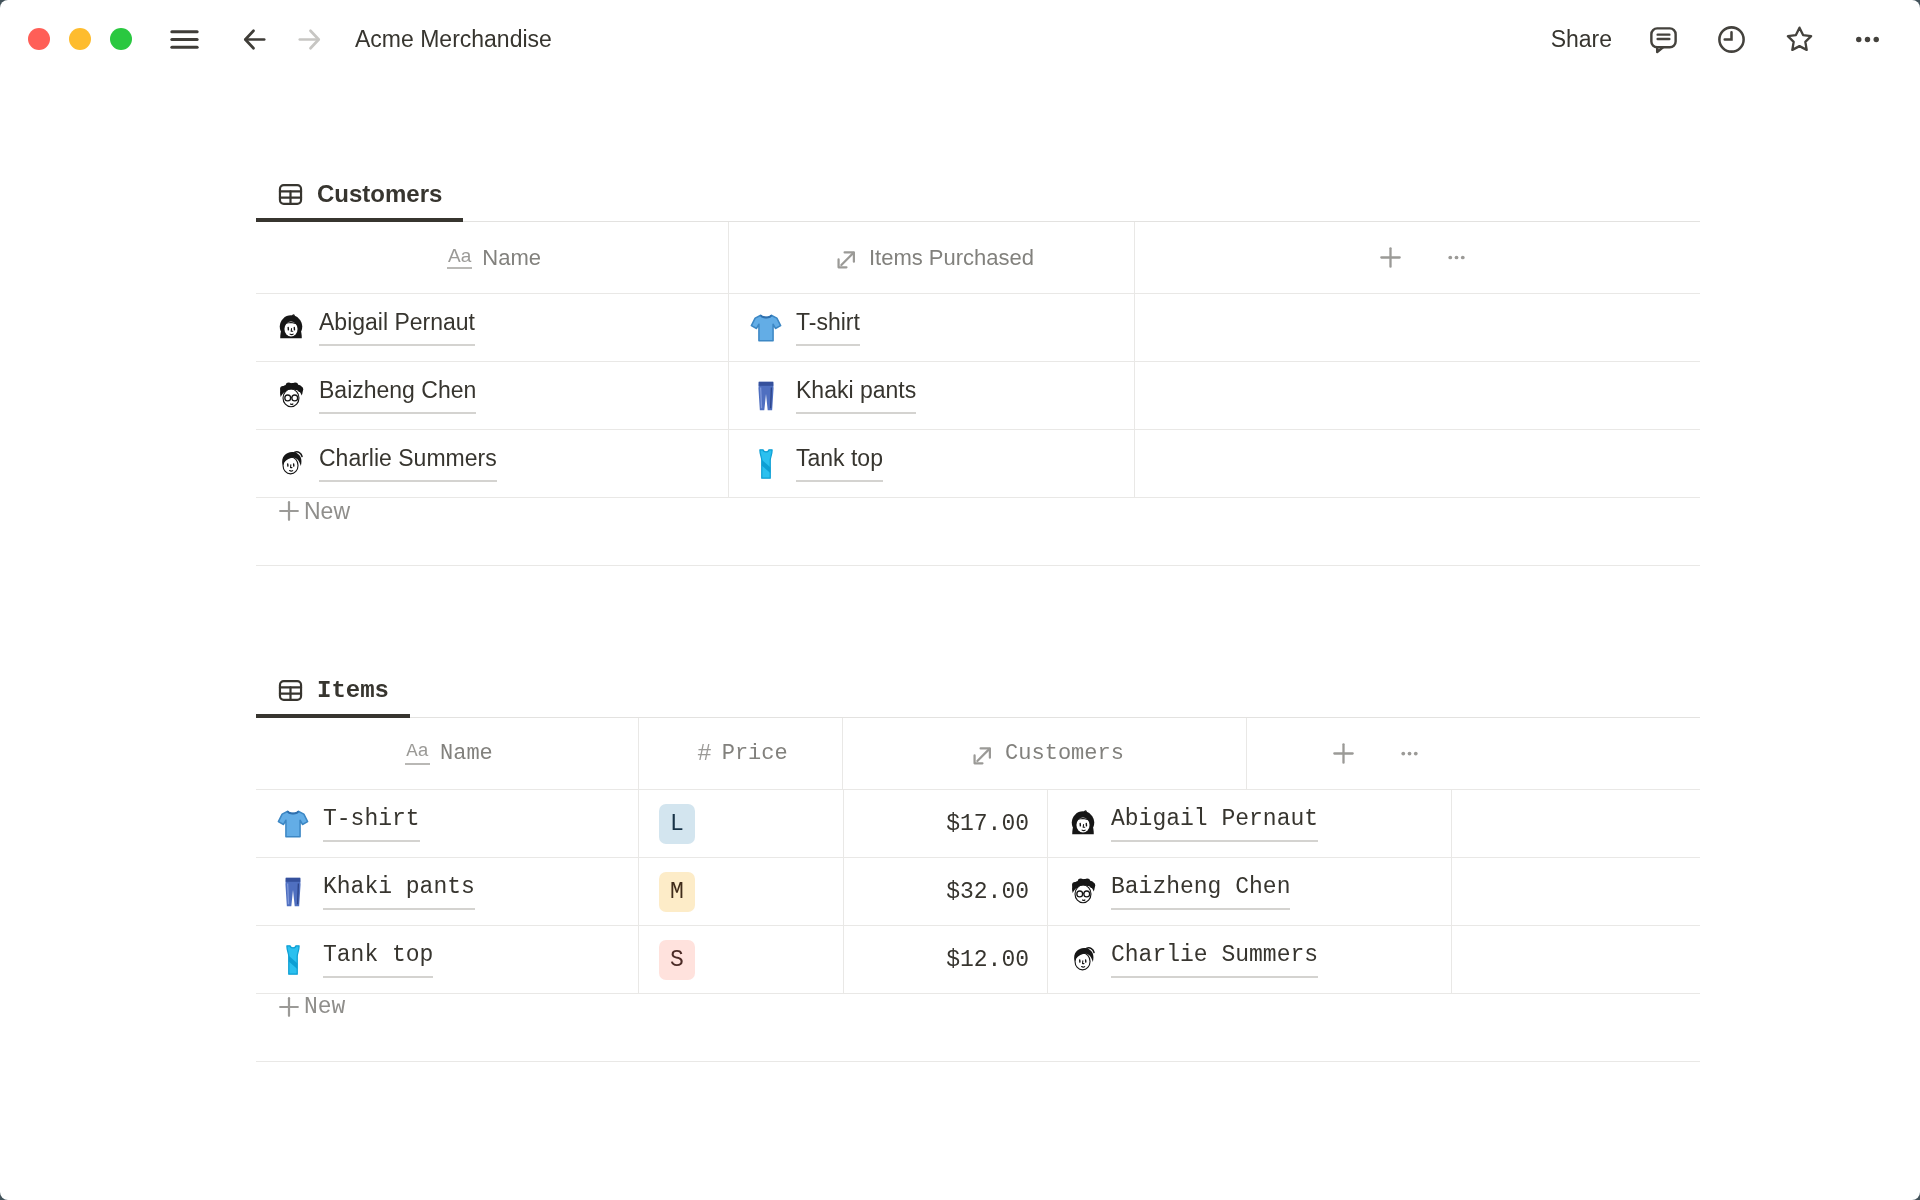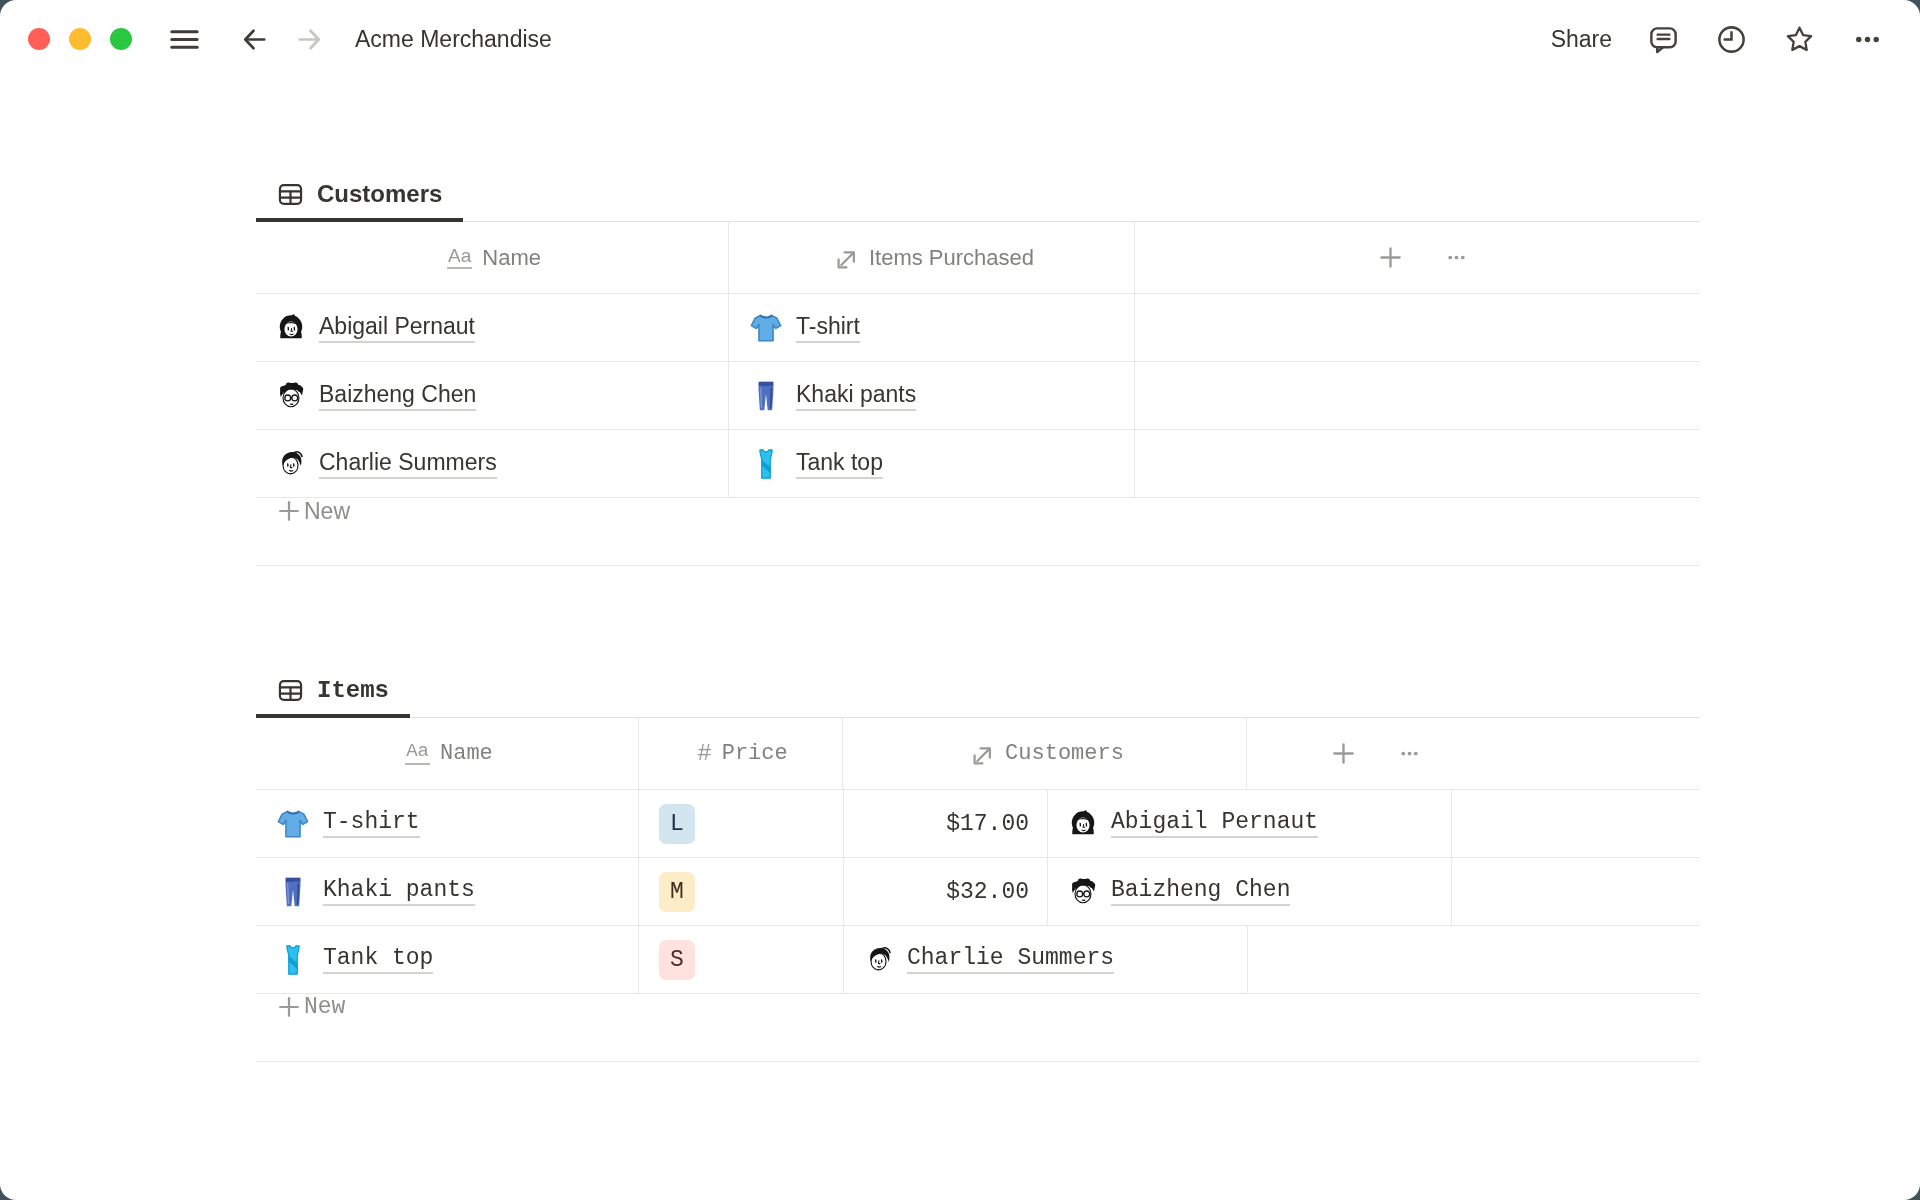--- a/index.html
+++ b/index.html
@@ -15,21 +15,21 @@
   html,body{width:1920px;height:1200px;}
   body{
     background:#42525a;
     font-family:"Liberation Sans","DejaVu Sans",sans-serif;
     color:var(--ink);
     overflow:hidden;
   }
   .window{
     position:absolute; inset:0;
     background:#ffffff;
-    border-radius:16px;
+    border-radius:8px;
     overflow:hidden;
   }
   
   .topbar{
     height:78px;
     display:flex;
     align-items:center;
     padding:0 36px 0 28px;
   }
   .traffic{display:flex; align-items:center; gap:19px;}
@@ -105,21 +105,21 @@
   .cw-i1{width:383px;}
   .cw-i2{width:205px;}
   .cw-i3{width:204px;}
   .cw-i4{width:404px;}
   .cw-i5{width:248px;}
 
   .actions-cell{gap:40px;padding-left:26px;cursor:default;}
   .plink{
     font-size:23px;font-weight:500;color:var(--ink);
     border-bottom:2px solid var(--link-underline);
-    padding-bottom:1px;
+    padding-bottom:8px;
     white-space:nowrap;
     cursor:pointer;
   }
   .price-cell{justify-content:flex-end;padding-right:18px;font-size:23px;color:var(--ink);cursor:text;text-align:right;}
   .pill{
     display:inline-block;
     height:40px;line-height:40px;
     padding:0 11px;
     border-radius:7px;
     font-size:23px;
@@ -500,20 +500,21 @@
       <div class="trow">
         <div class="cell cw-i1">
           <svg class="emoji" viewBox="0 0 36 36">
               <use href="#em-tank"></use>
             </svg>
           <span class="plink">Tank top</span>
         </div>
         <div class="cell cw-i2">
           <span class="pill p-red">S</span>
         </div>
+        <div class="cell cw-i3 price-cell">$12.00</div>
         <div class="cell cw-i4">
           <svg class="avatar" viewBox="0 0 32 32">
               <use href="#av-charlie"></use>
             </svg>
           <span class="plink">Charlie Summers</span>
         </div>
         <div class="cell cw-i5 last"></div>
       </div>
 
       <div class="newrow">

